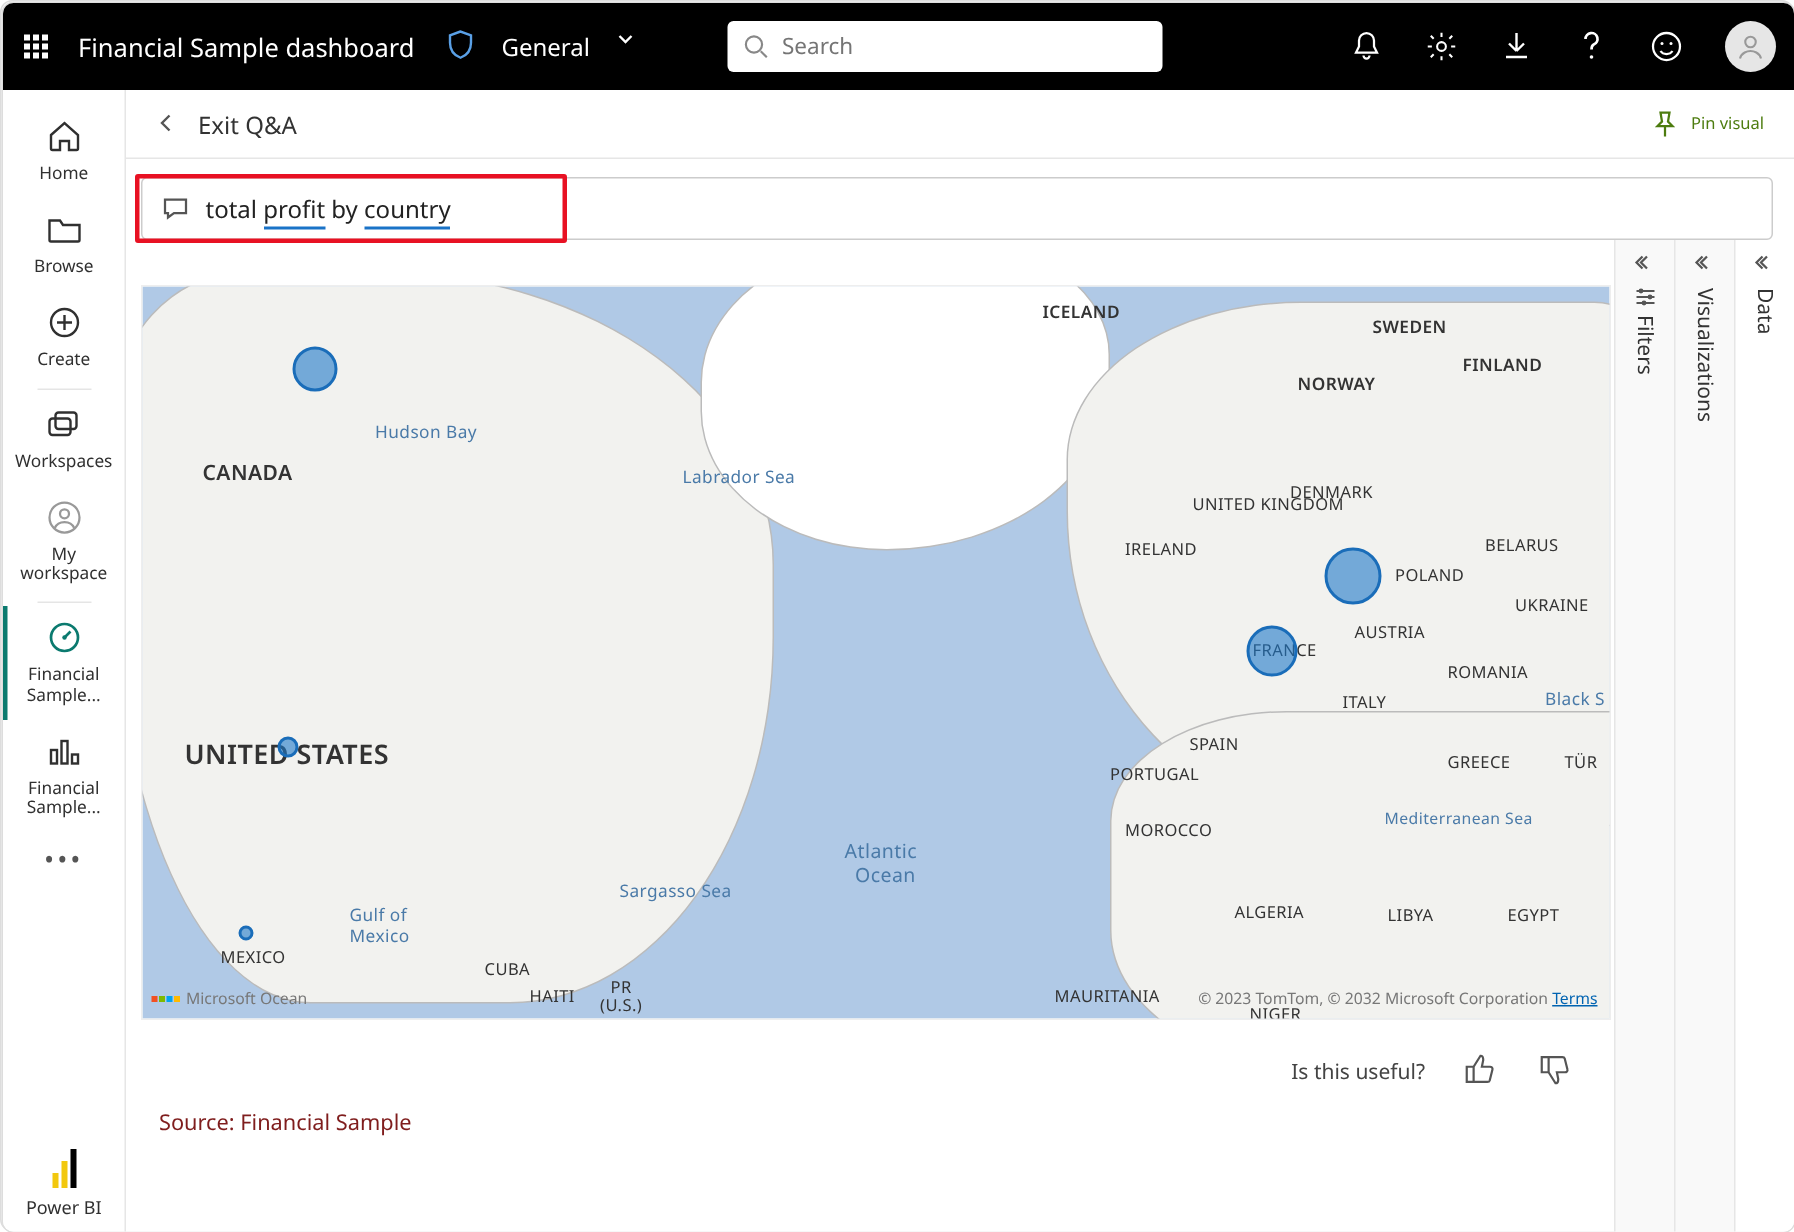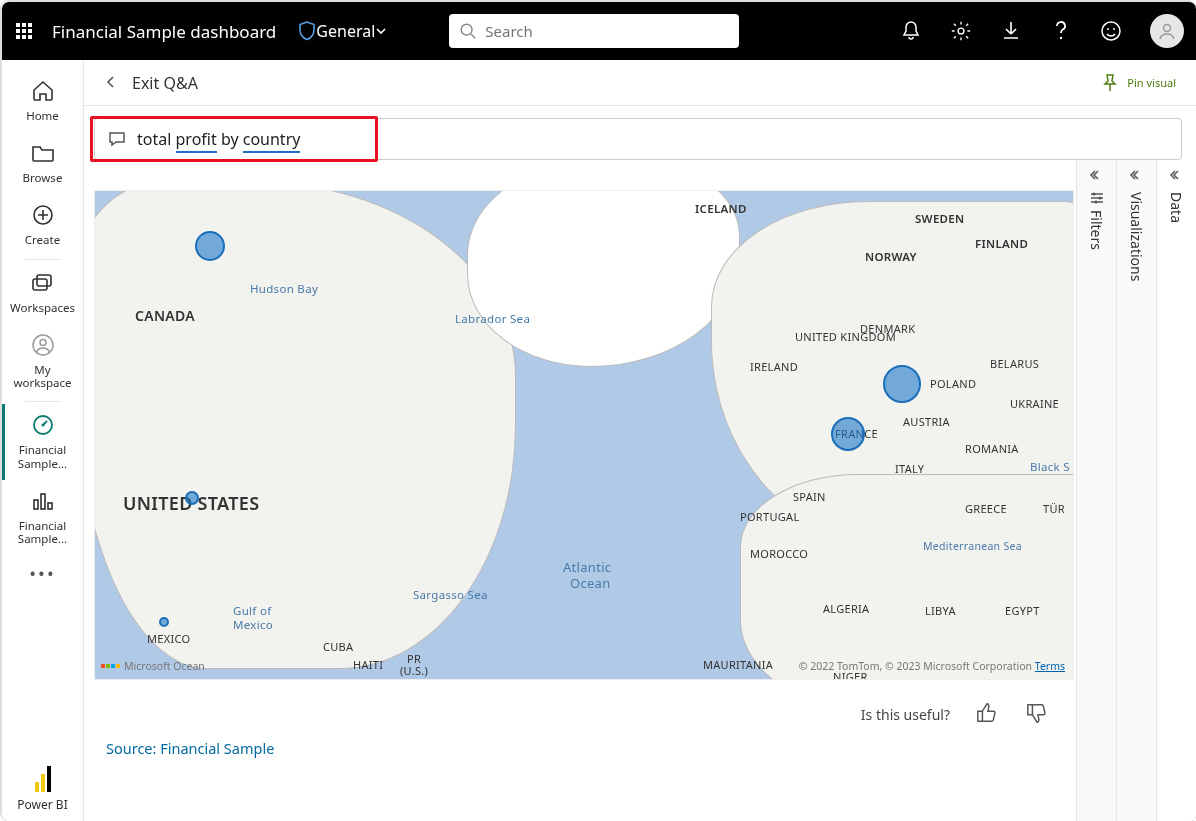--- a/index.html
+++ b/index.html
@@ -2,21 +2,21 @@
 <html><head>
 <meta charset="utf-8">
 <style>
 * { box-sizing: border-box; margin: 0; padding: 0; font-family: "Segoe UI", system-ui, sans-serif; }
 html,body { width:1196px; height:821px; overflow:hidden; background:#fff; border:1px solid #ddd; border-radius:8px; }
 .topbar { height:58px; background:#000; display:flex; align-items:center; padding:0 12px; color:#fff; gap:12px; }
 .waffle { width:20px; height:20px; display:flex; align-items:center; justify-content:center; }
 .wf { width:16px; height:16px; display:grid; grid-template-columns:repeat(3,4px); grid-template-rows:repeat(3,4px); gap:2px; }
 .wf b { background:#fff; }
 .title { font-size:17px; margin-left:6px; }
-.sens { display:flex; align-items:center; gap:0; margin-left:10px; }
+.sens { display:flex; align-items:flex-start; gap:18px; margin-left:10px; }
 .shield-icon { color:#5aa0e6; }
 .chev { color:#fff; }
 .searchbox { flex:0 0 290px; margin-left:50px; height:34px; background:#fff; border-radius:4px; display:flex; align-items:center; padding:0 10px; gap:8px; color:#777; }
 .searchbox input { border:none; outline:none; flex:1; font-size:15px; color:#555; background:transparent; }
 .topbar .spacer { flex:1; }
 .top-icons { display:flex; align-items:center; gap:28px; }
 .top-icons .ic { width:22px; height:22px; display:flex; align-items:center; justify-content:center; cursor:pointer; }
 .avatar { width:34px; height:34px; border-radius:50%; background:#e6e6e6; display:flex; align-items:center; justify-content:center; cursor:pointer; }
 
 .body { display:flex; height:calc(821px - 58px); }
@@ -57,21 +57,21 @@
 .maplbl.small { font-weight:400; font-size:11px; }
 .bubble { position:absolute; border-radius:50%; background:rgba(30,120,200,.6); border:2px solid #1a6db9; }
 .attr { position:absolute; font-size:10.5px; color:#777; }
 .attr.left { left:6px; bottom:6px; display:flex; align-items:center; gap:4px; }
 .bingdots{display:inline-flex;gap:1px;} .bingdots i{width:4px;height:4px;} .bd1{background:#f25022}.bd2{background:#7fba00}.bd3{background:#00a4ef}.bd4{background:#ffb900}
 .attr.right{ right:8px; bottom:6px; }
 .attr.right a { color:#0063b1; text-decoration:underline; cursor:pointer;margin-top:28px; }
 
 .feedback { display:flex; align-items:center; justify-content:flex-end; gap:26px; padding:22px 26px 8px 0; font-size:14px; color:#444; }
 .thumb { width:24px; height:24px; cursor:pointer; color:#555; }
-.source { padding:4px 0 0 12px; font-size:14.5px; color:#0369a1; }
+.source { padding:4px 0 0 12px; font-size:14.5px; color:#7f1d1d; }
 
 .panes { display:flex; }
 .pane { width:40px; border-left:1px solid #e6e6e6; background:#f9f9f9; display:flex; flex-direction:column; align-items:center; padding-top:8px; cursor:pointer; }
 .pane.last{ background:#fff; }
 .pane .chev2 { width:16px; height:16px; color:#555; margin-bottom:6px; }
 .pane .lab { writing-mode:vertical-rl; font-size:14px; color:#333; padding-top:2px; }
 .pane .icext { margin-bottom:2px; }
 svg { display:block; }
 </style>
 </head>
@@ -324,21 +324,21 @@
           <div class="attr left">
             <span class="bingdots">
                 <i class="bd1"></i>
                 <i class="bd2"></i>
                 <i class="bd3"></i>
                 <i class="bd4"></i>
               </span>
             <span>Microsoft Ocean</span>
           </div>
           <div class="attr right">
-            <span>© 2022 TomTom, © 2023 Microsoft Corporation </span><a>Terms</a>
+            <span>© 2023 TomTom, © 2032 Microsoft Corporation </span><a>Terms</a>
           </div>
         </div>
 
         <div class="feedback">
           <span>Is this useful?</span>
           <span class="thumb">
               <svg width="22" height="22" viewBox="0 0 24 24">
                 <path fill="none" stroke="currentColor" stroke-width="1.6" d="M7 21V10l5-8c1 0 2 1 2 3l-1 5h6c1 0 2 1 1.7 2l-2 8c-.2.7-.9 1-1.7 1H7zM2 10h5v11H2z"></path>
               </svg>
             </span>

